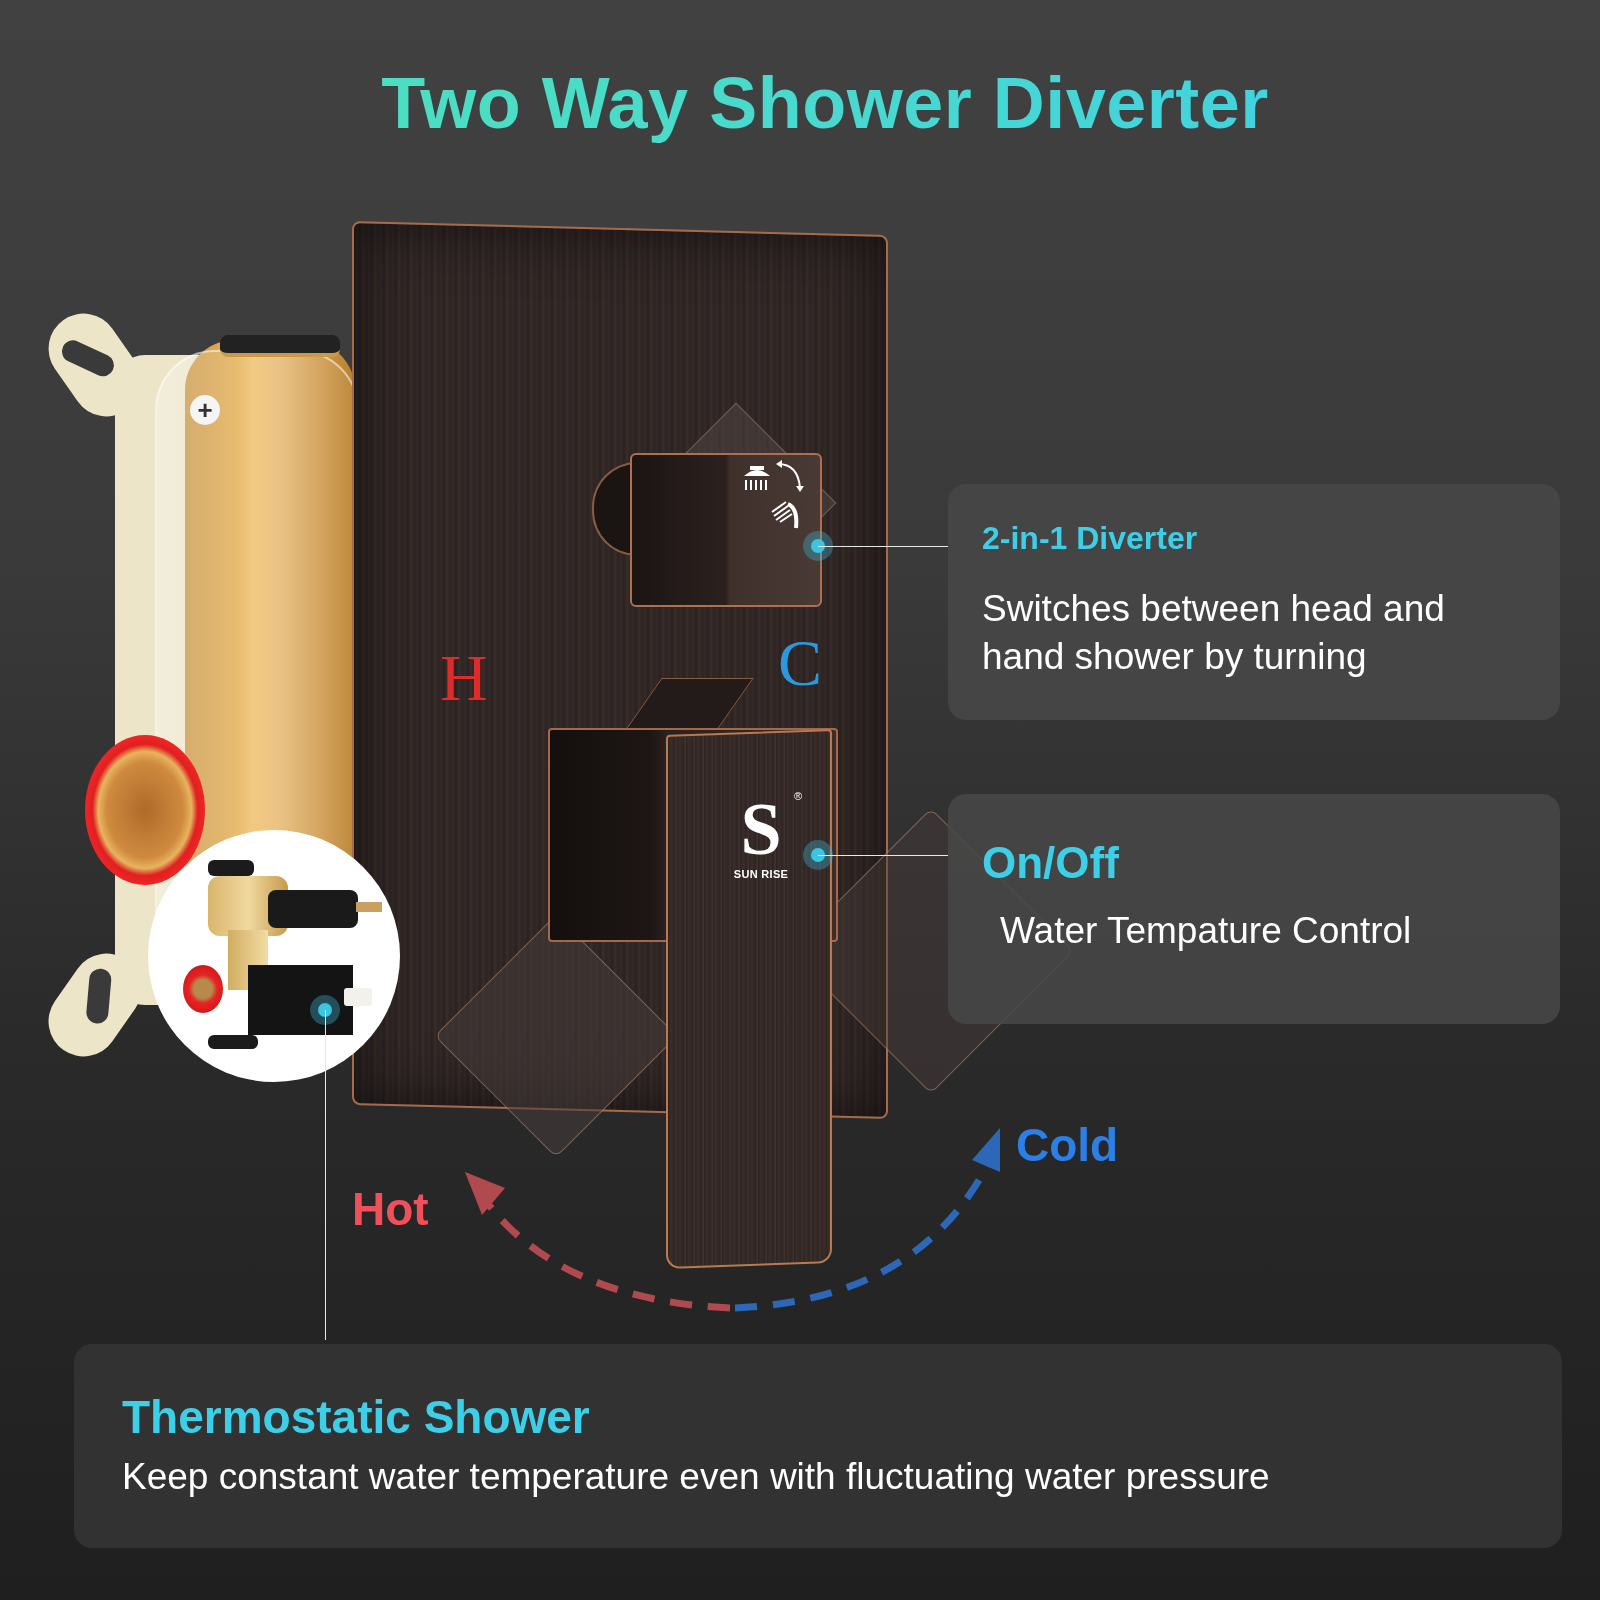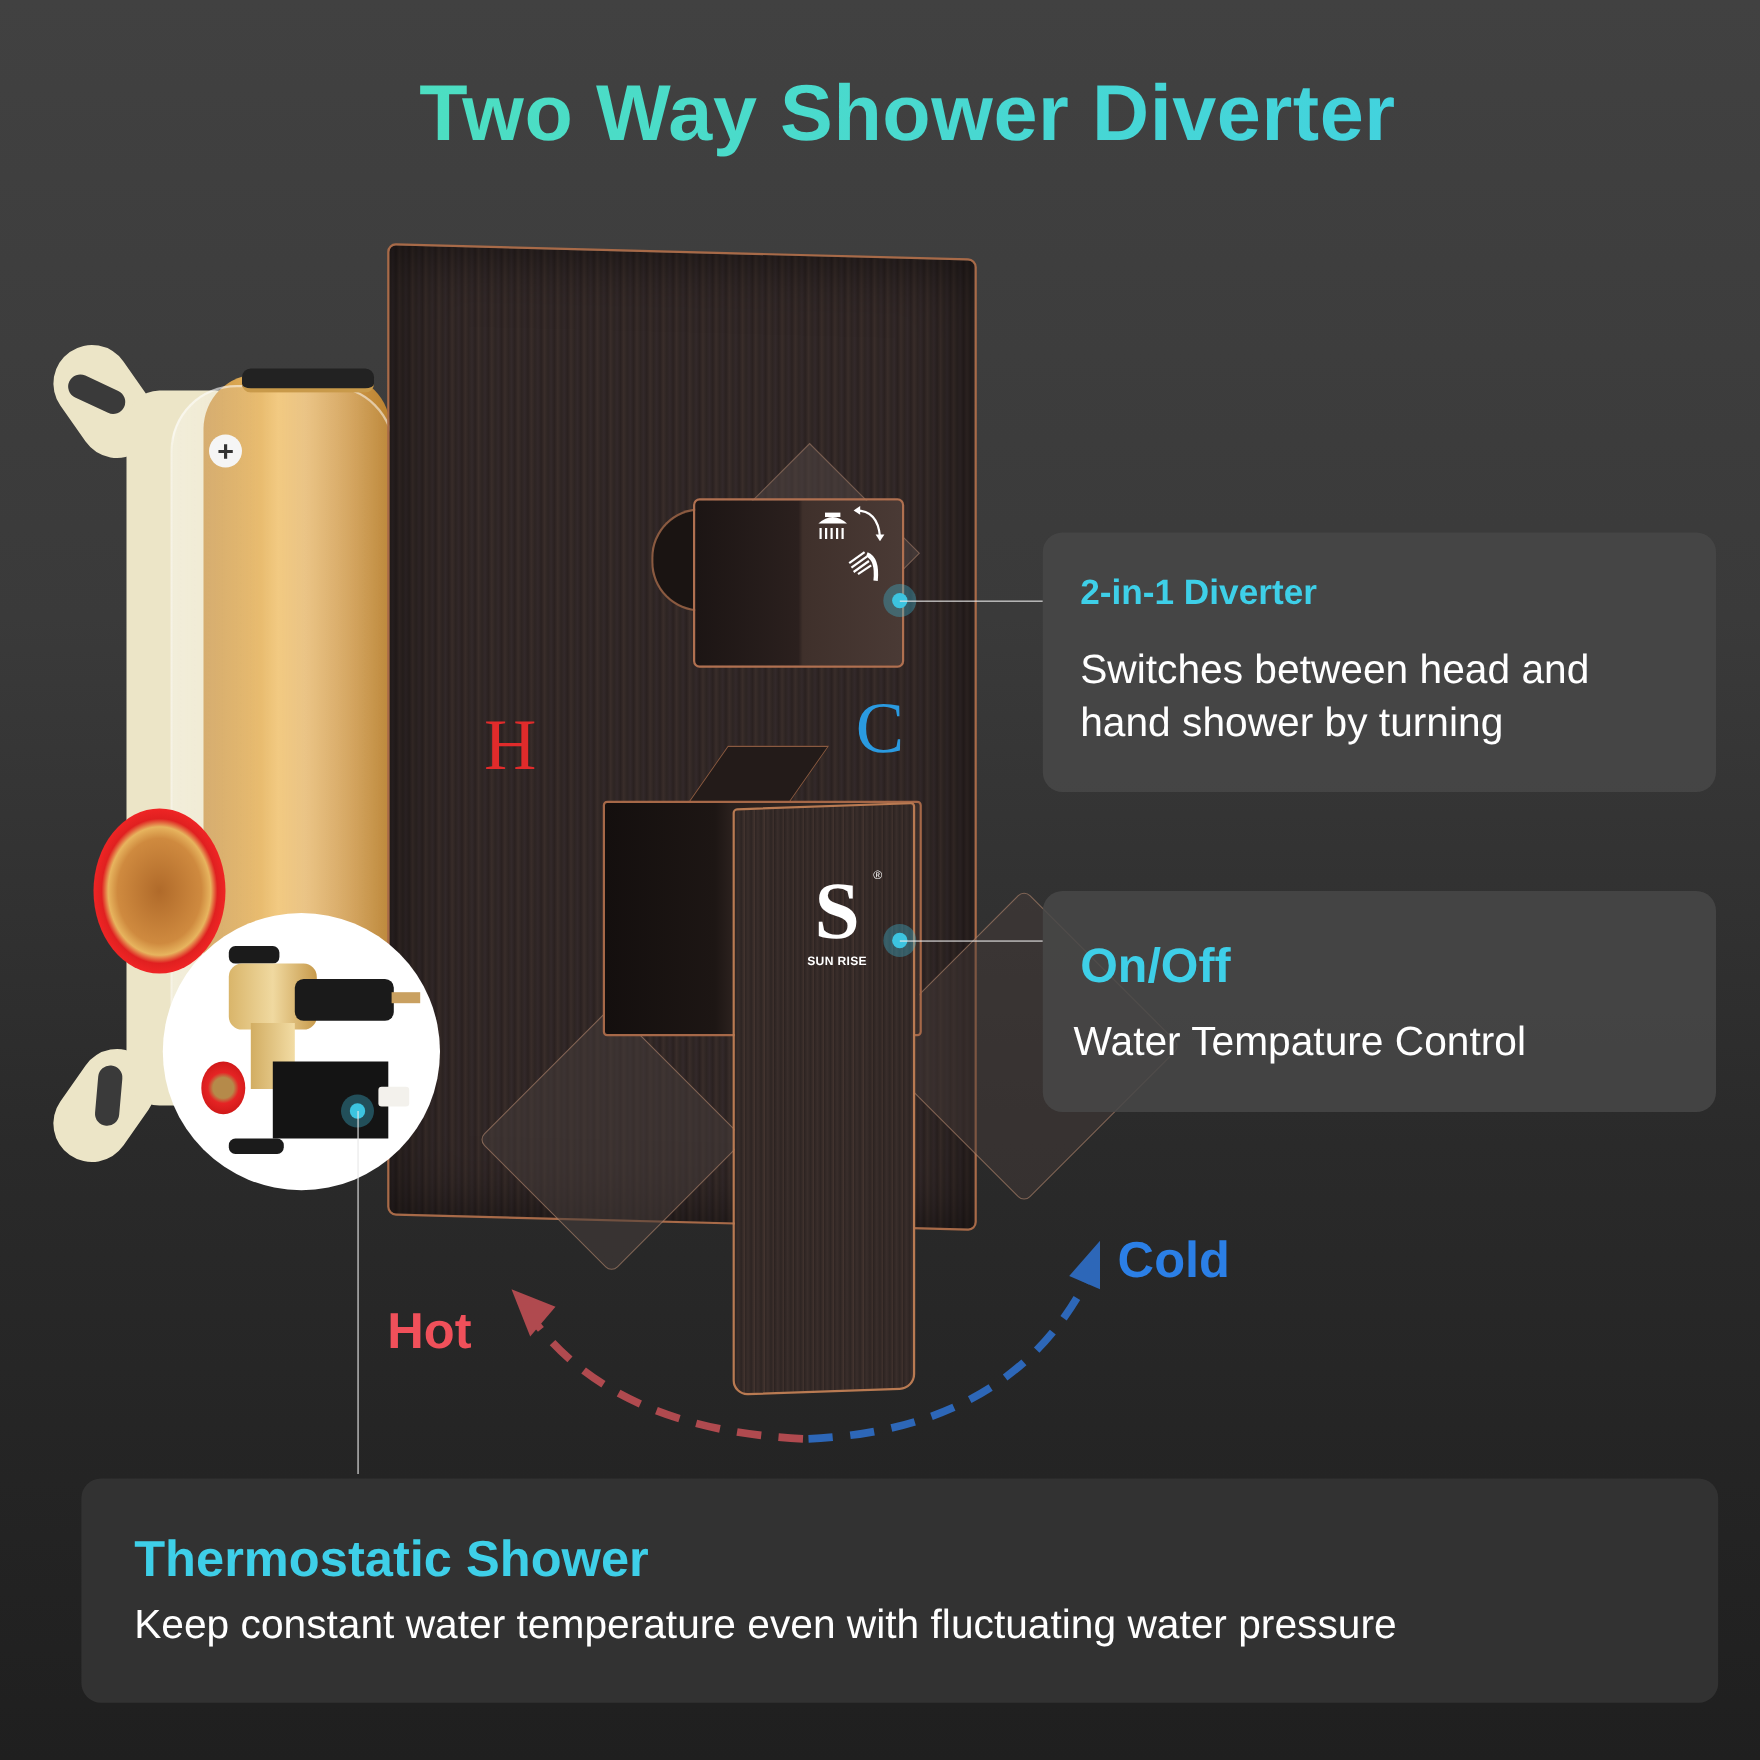--- a/index.html
+++ b/index.html
@@ -199,23 +199,23 @@
 <div class="hline" style="left:818px; top:855px; width:130px;"></div>
 <div class="dot" style="left:310px; top:995px;"></div>
 <div class="vline" style="left:325px; top:1010px; height:330px;"></div>
 
 <div class="card" style="left:948px; top:484px; width:612px; height:236px;">
   <div class="card-title" style="left:34px; top:36px; font-size:32px;">2-in-1 Diverter</div>
   <div class="card-text" style="left:34px; top:152px; font-size:37px;">hand shower by turning</div>
   <div class="card-text" style="left:34px; top:104px; font-size:37px;">Switches between head and</div>
 </div>
 
-<div class="card" style="left:948px; top:794px; width:612px; height:201px;margin-top:16px;">
+<div class="card" style="left:948px; top:794px; width:612px; height:230px;">
   <div class="card-title" style="left:34px; top:44px; font-size:44px;">On/Off</div>
-  <div class="card-text" style="left:28px; top:116px; font-size:37px;">Water Tempature Control</div>
+  <div class="card-text" style="left:52px; top:116px; font-size:37px;">Water Tempature Control</div>
 </div>
 
 <div class="card" style="left:74px; top:1344px; width:1488px; height:204px; background:rgba(52,52,52,0.95);">
   <div class="card-title" style="left:48px; top:46px; font-size:46px;">Thermostatic Shower</div>
   <div class="card-text" style="left:48px; top:112px; font-size:37px;">Keep constant water temperature even with fluctuating water pressure</div>
 </div>
 
 <svg class="arc" viewBox="0 0 1600 1600">
   <path d="M 730 1308 Q 560 1300 485 1200" stroke="#b04a4f" stroke-width="7" fill="none" stroke-dasharray="22 16"></path>
   <polygon points="465,1172 505,1188 482,1215" fill="#b04a4f"></polygon>

